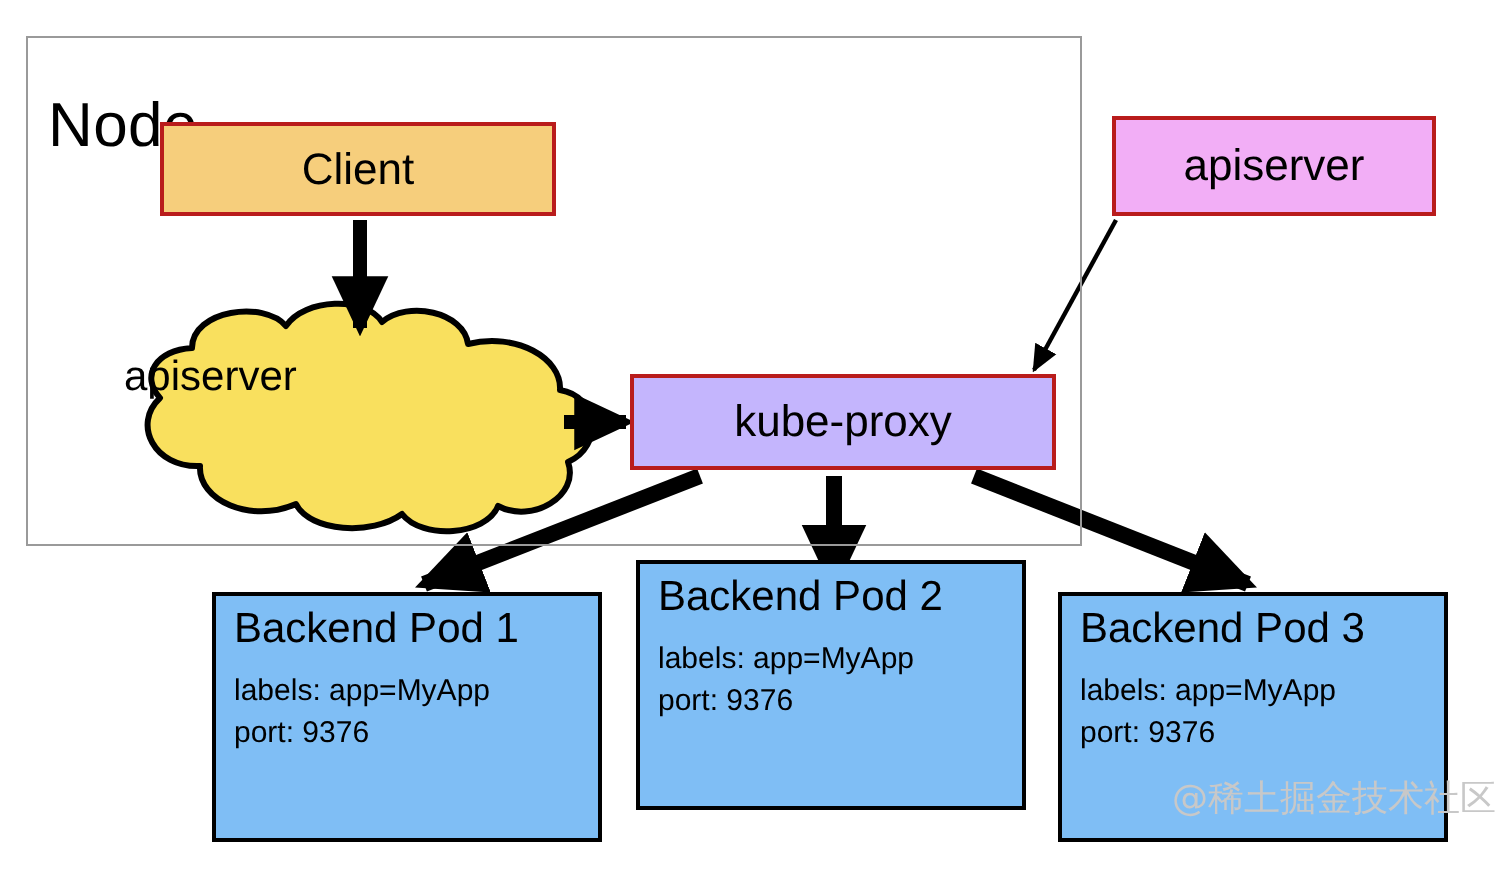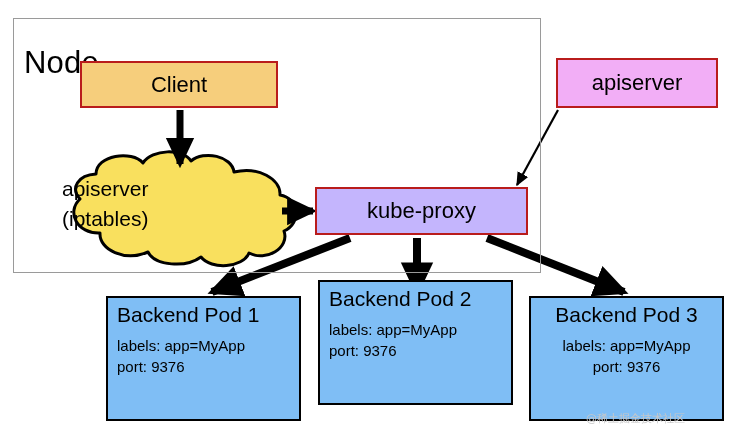--- a/index.html
+++ b/index.html
@@ -94,37 +94,37 @@
     white-space: nowrap;
     margin-bottom: 7px;
   }
   .pod-line {
     font-size: 15px;
     line-height: 21px;
     white-space: nowrap;
   }
   .pod-1 { left: 106px; top: 296px; width: 195px; height: 125px; }
   .pod-2 { left: 318px; top: 280px; width: 195px; height: 125px; }
-  .pod-3 { left: 529px; top: 296px; width: 195px; height: 125px; text-align: center; }
+  .pod-3 { left: 529px; top: 296px; width: 195px; height: 125px; }
 
   .cloud-label {
     position: absolute;
     left: 62px;
     top: 174px;
     width: 190px;
     color: #000000;
     font-size: 21px;
     line-height: 30px;
     white-space: nowrap;
   }
   .watermark {
     position: absolute;
     left: 586px;
-    top: 409px;
-    font-size: 11px;
+    top: 390px;
+    font-size: 18px;
     line-height: 20px;
     color: #c8c8c8;
     white-space: nowrap;
     font-family: "DejaVu Sans", sans-serif;
   }
 </style>
 </head>
 <body>
 
 <div id="canvas">
@@ -168,21 +168,20 @@
   <div class="node-frame"></div>
 
   <div class="node-title">Node</div>
 
   <div class="box box-client">
     <span>Client</span>
   </div>
 
   <div class="cloud-label">
     <div>apiserver</div>
-    <div>(iptables)</div>
   </div>
 
   <div class="box box-kubeproxy">
     <span>kube-proxy</span>
   </div>
 
   <div class="box box-apiserver">
     <span>apiserver</span>
   </div>
 

